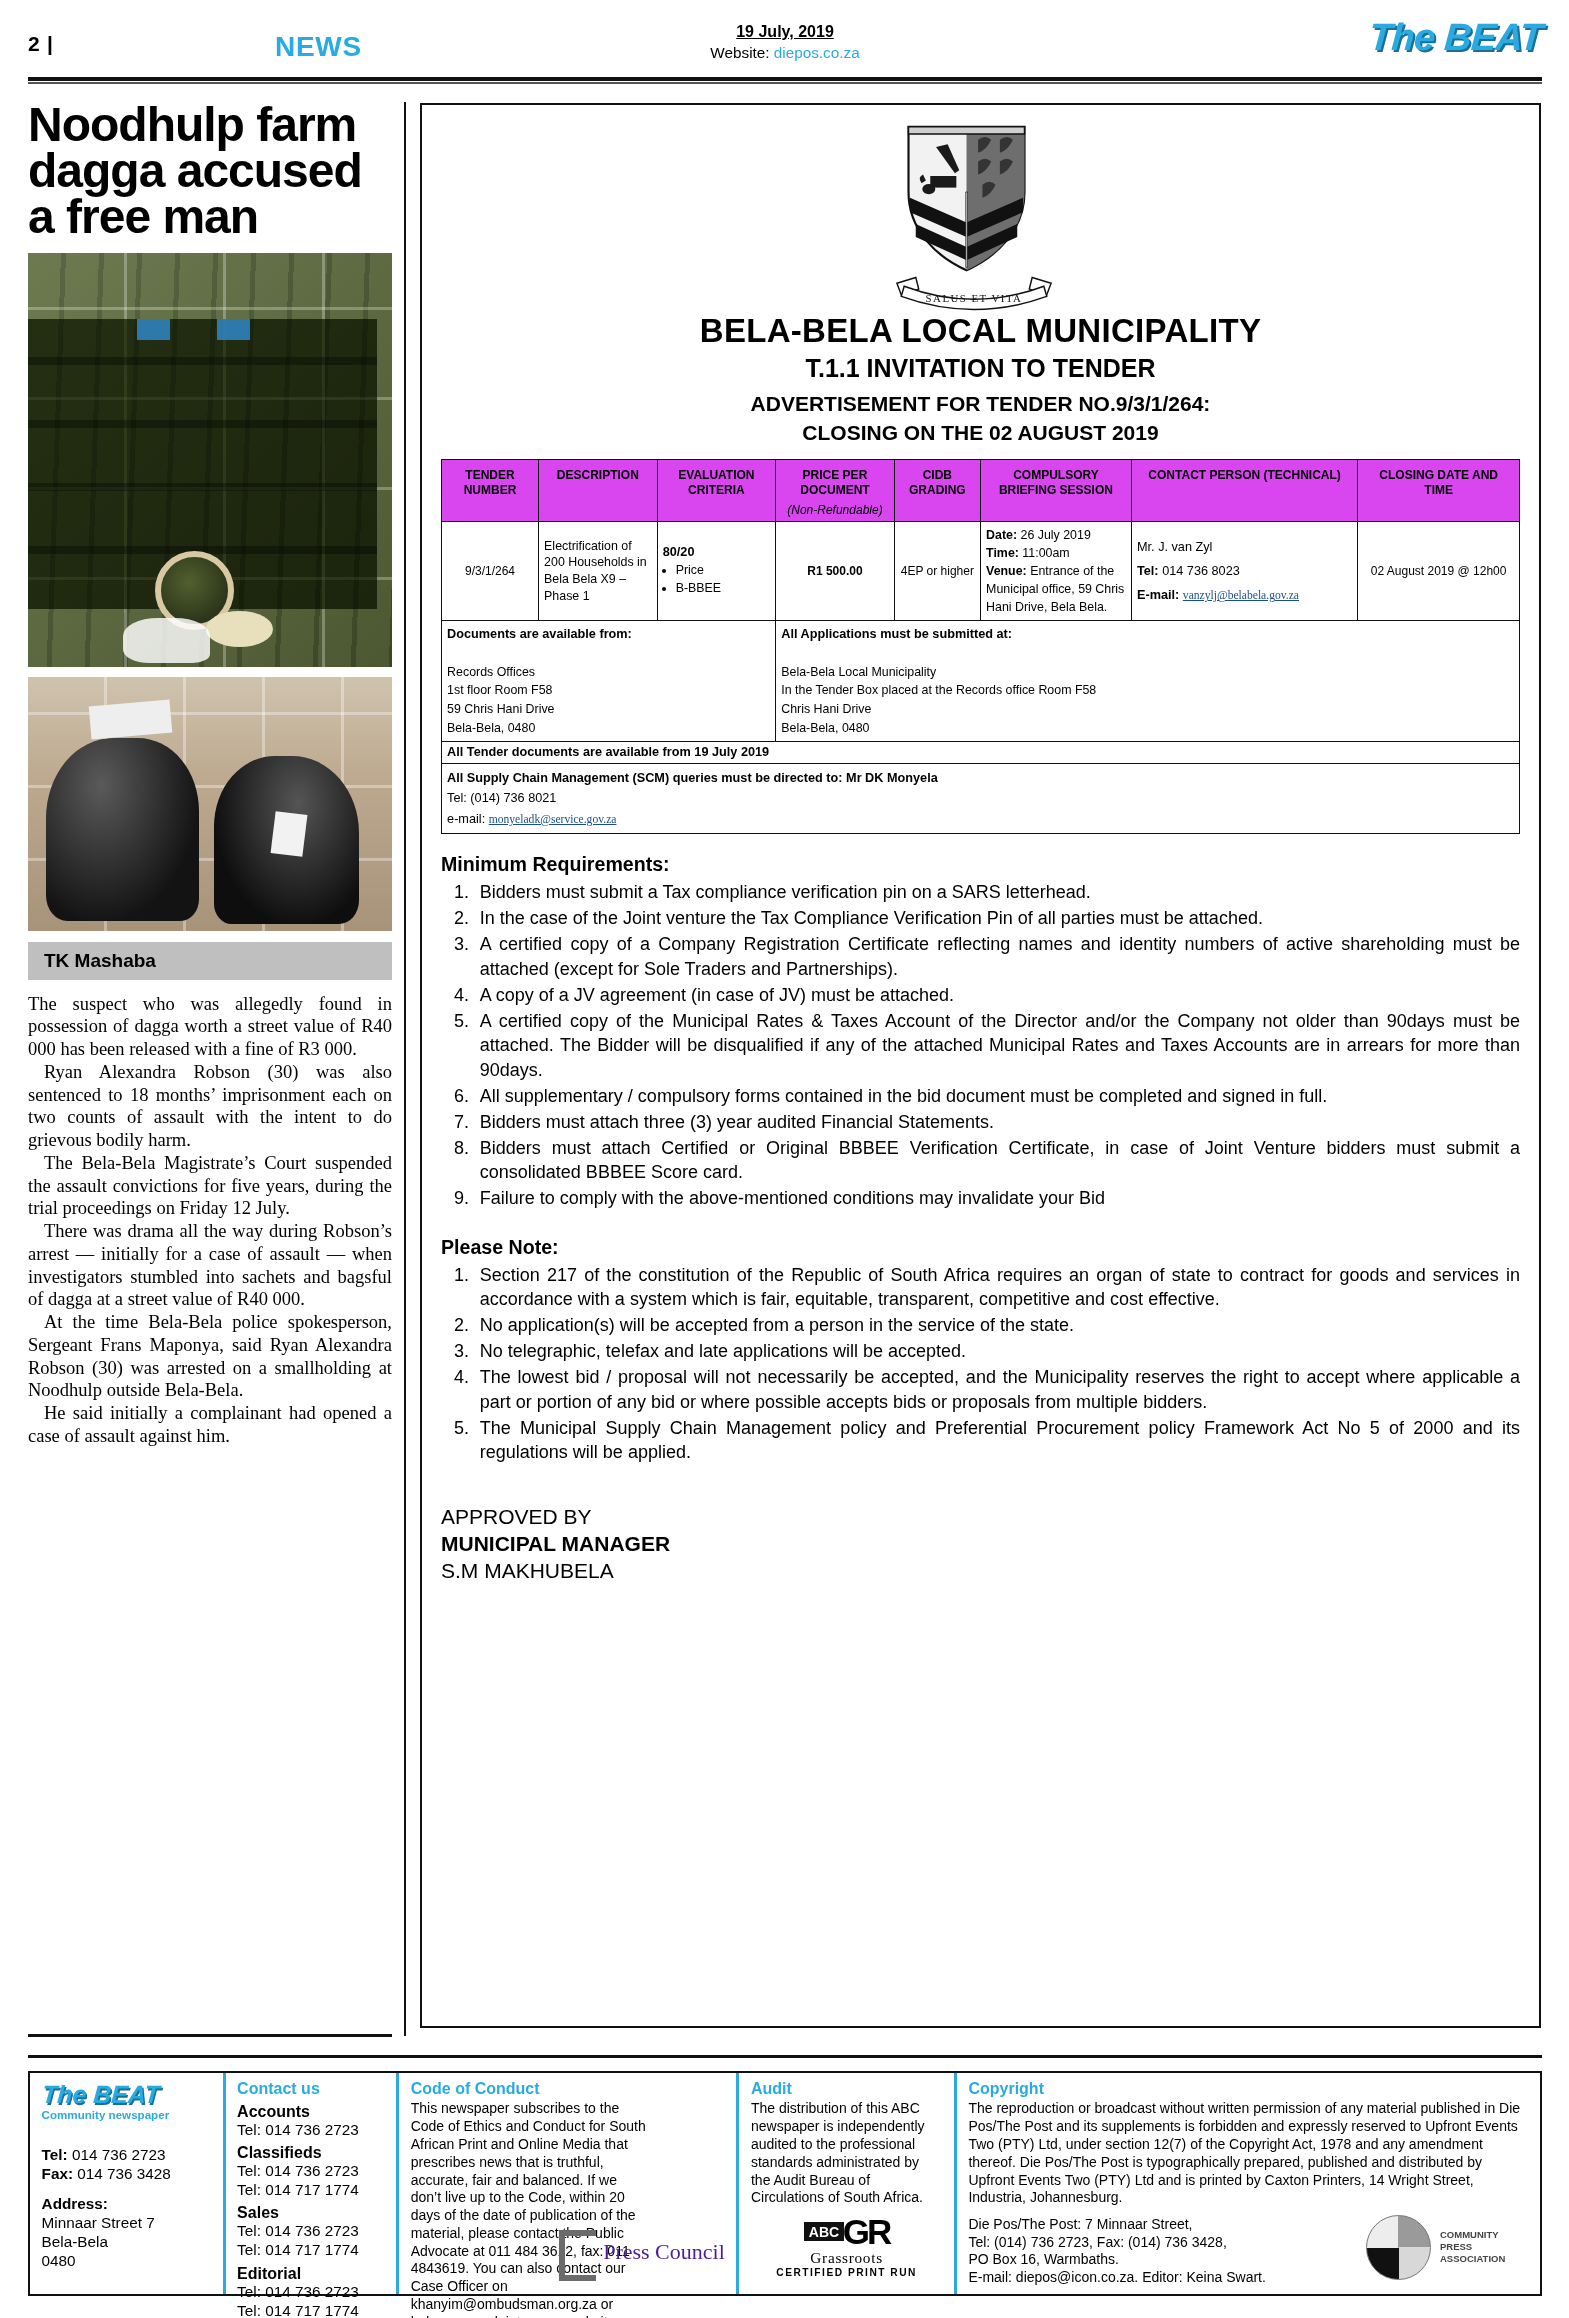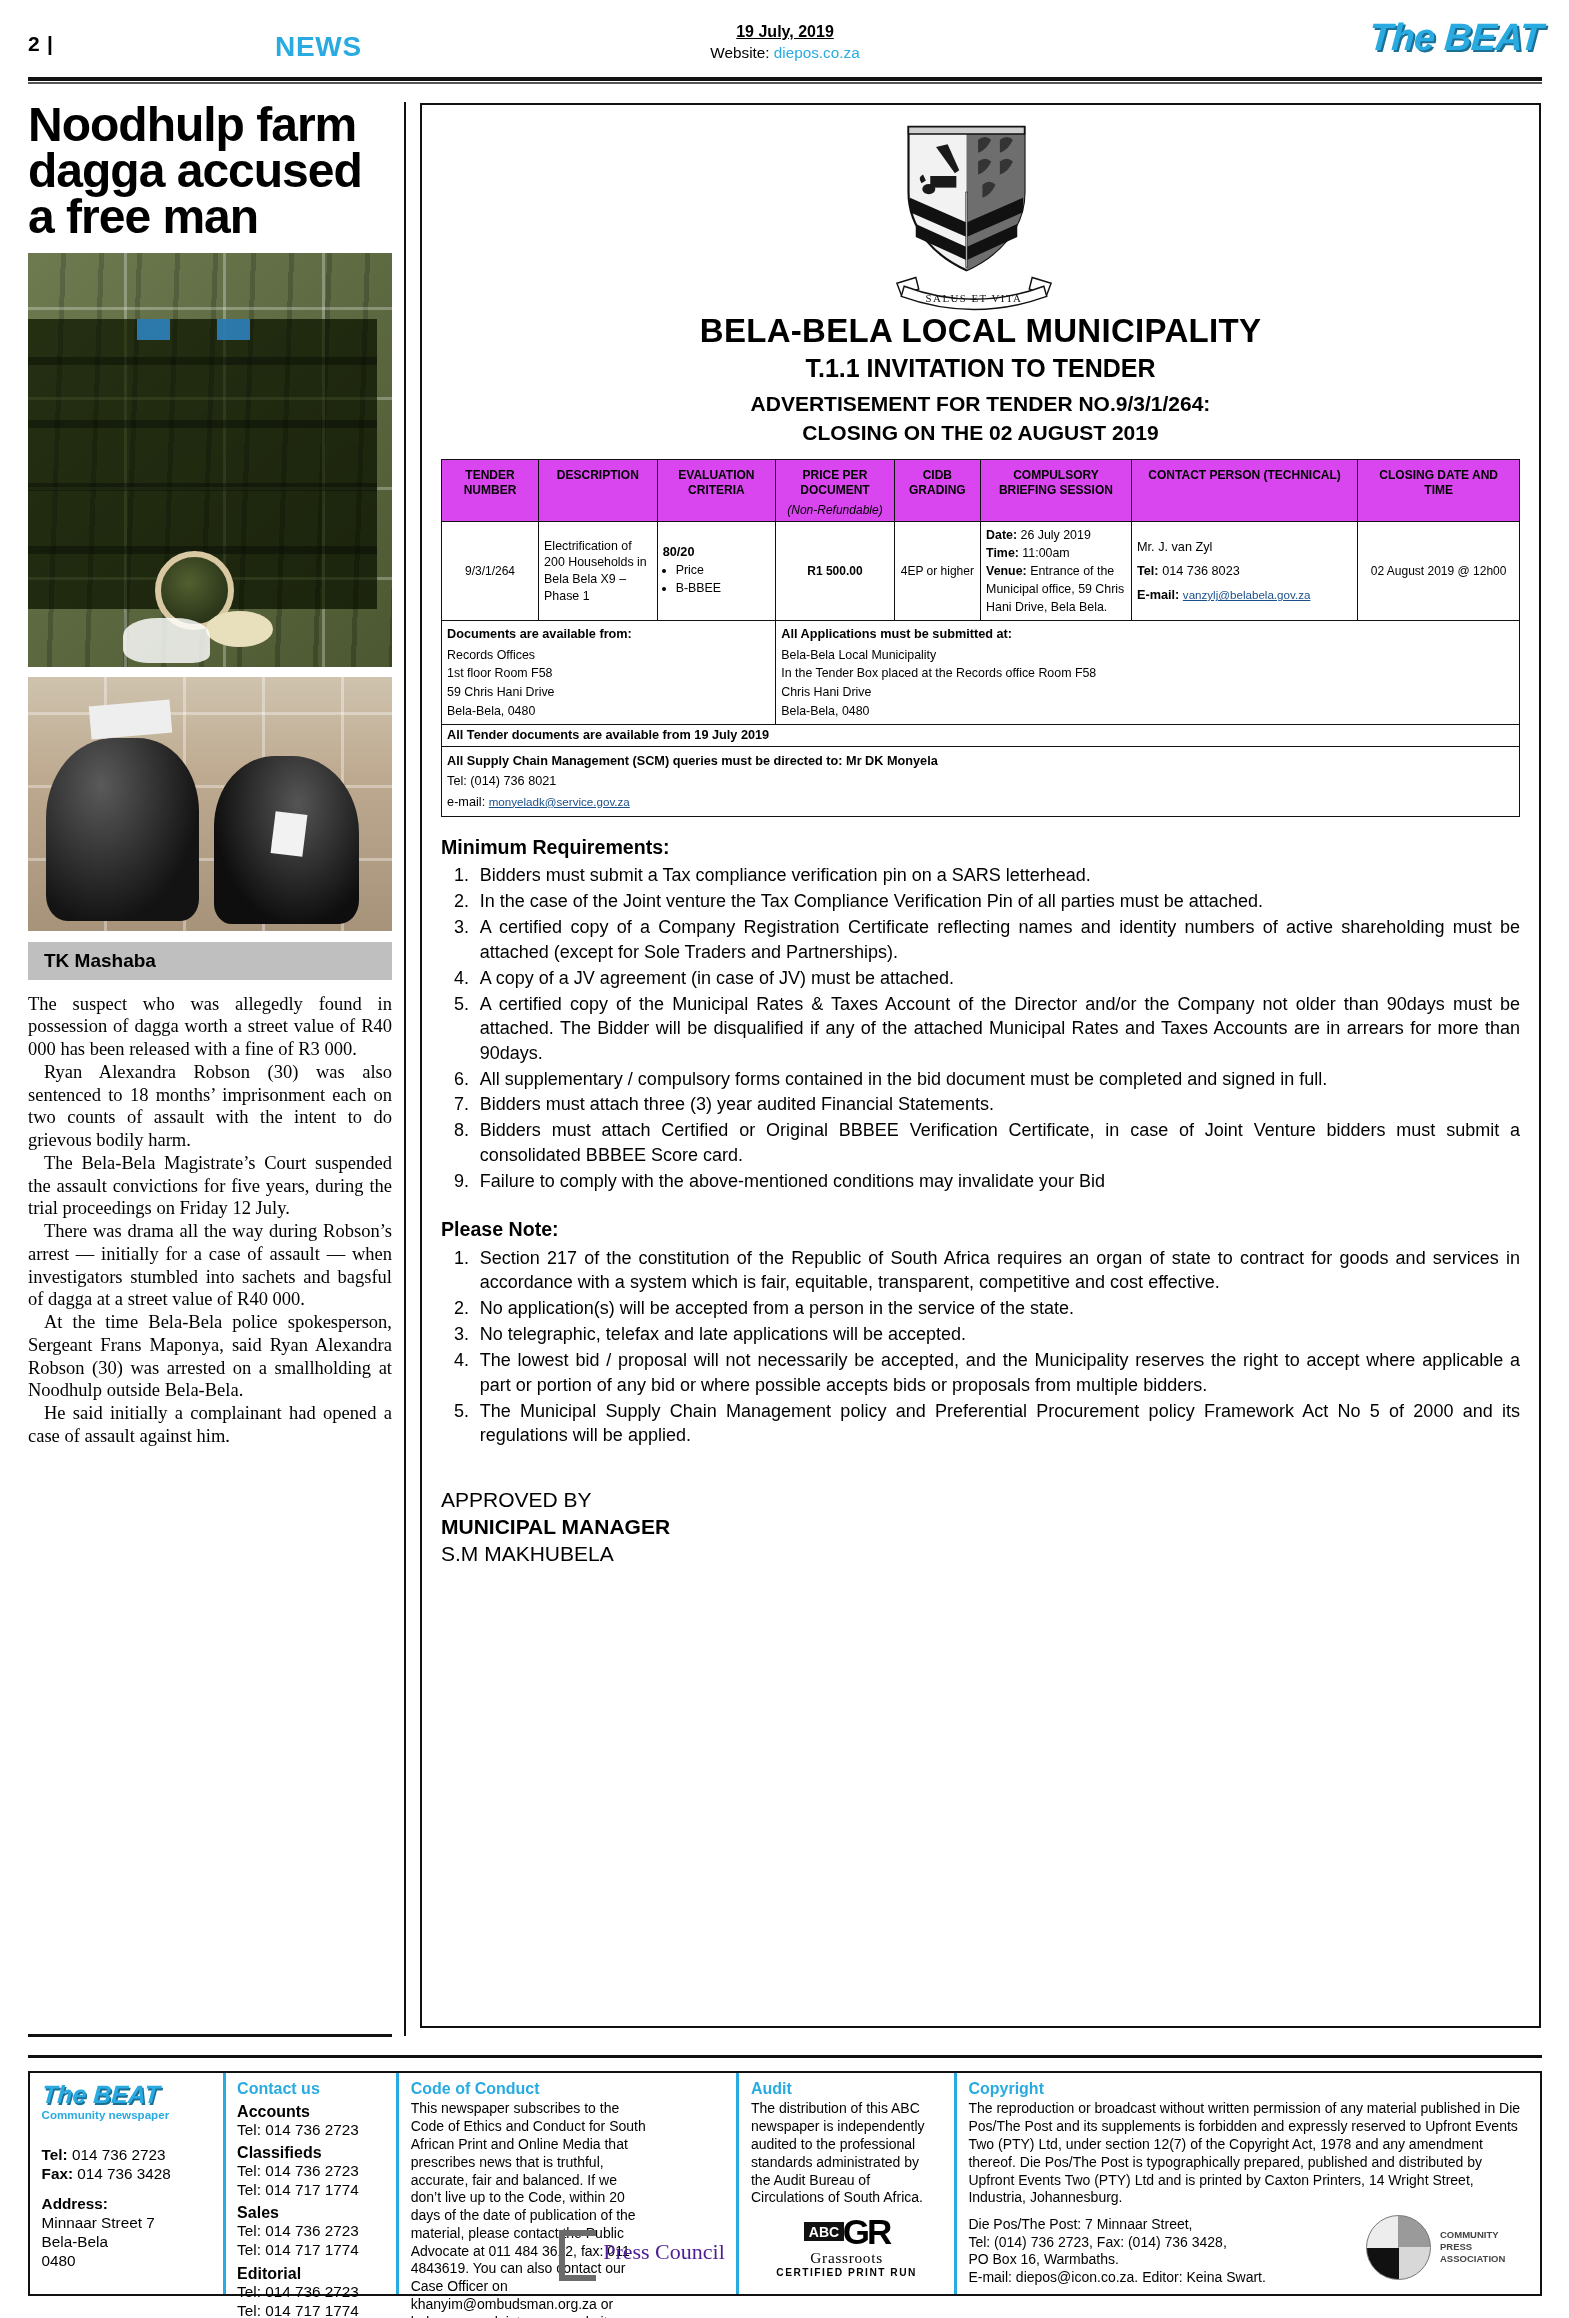--- a/index.html
+++ b/index.html
@@ -79,23 +79,23 @@
   th.tnum{vertical-align:bottom;padding-bottom:13px;}
   .nonref{font-style:italic;display:block;margin-top:5px;font-weight:normal;}
   td.c{text-align:center;}
   td.desc{font-size:12.4px;line-height:1.35;}
   .crit b{font-size:12.7px;}
   .crit ul{margin:2.9px 0 0 0;padding-left:13px;}
   .crit li{font-size:12.4px;line-height:1.4;}
   .brief{font-size:12.4px;line-height:1.46;}
   .brief b{font-weight:bold;}
   .contact{font-size:12.7px;line-height:1.9;}
-  .mail{color:#1a4f8a;text-decoration:underline;font-size:11.6px;}
+  .mail{color:#1a4f8a;text-decoration:underline;font-size:11.6px;font-family:Liberation Serif, serif;}
   td.avail{font-size:12.4px;line-height:1.5;vertical-align:top;padding:7.3px 7.3px 13px 7.3px;}
-  td.avail .hd{font-weight:bold;margin-bottom:2px;display:block;font-size:12.7px;}
+  td.avail .hd{font-weight:bold;margin-bottom:19px;display:block;font-size:12.7px;}
   td.oneline{font-size:12.7px;font-weight:bold;padding:8.7px 7.3px;}
   td.scm{font-size:12.7px;line-height:1.62;padding:8.7px 7.3px 11.6px 7.3px;}
   td.scm .hd{font-weight:bold;}
 
   .reqs{margin-top:19px;}
   .reqs .h{font-size:19.6px;font-weight:bold;margin-bottom:4.4px;}
   ol.lst{margin:0;padding-left:33px;font-size:18px;line-height:1.36;text-align:justify;}
   ol.lst li{margin-bottom:1.5px;padding-left:5.8px;}
   .note{margin-top:25px;}
   .approve{margin-top:38px;font-size:21px;line-height:1.3;}

